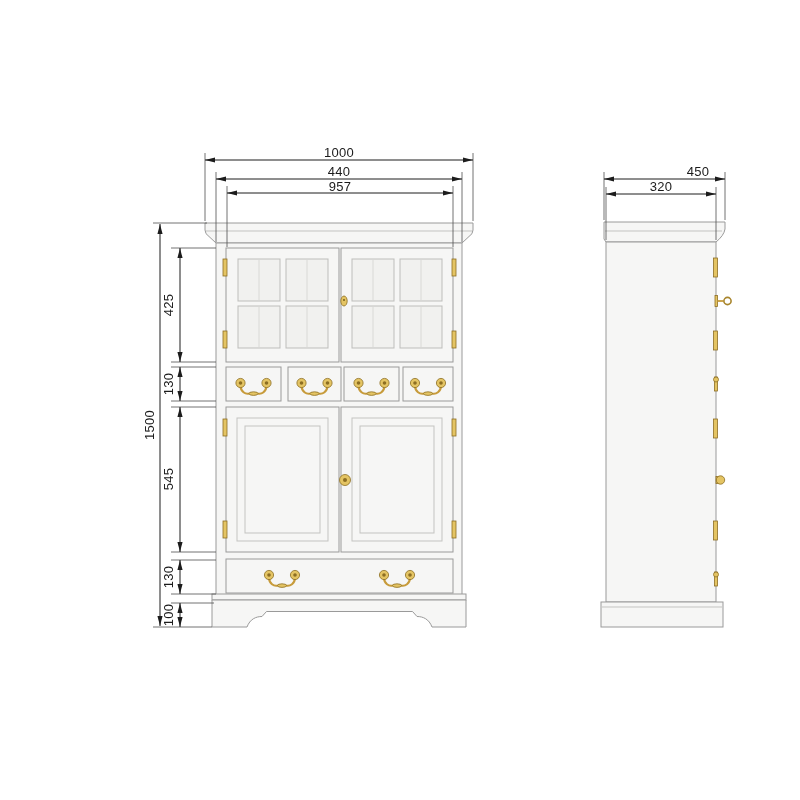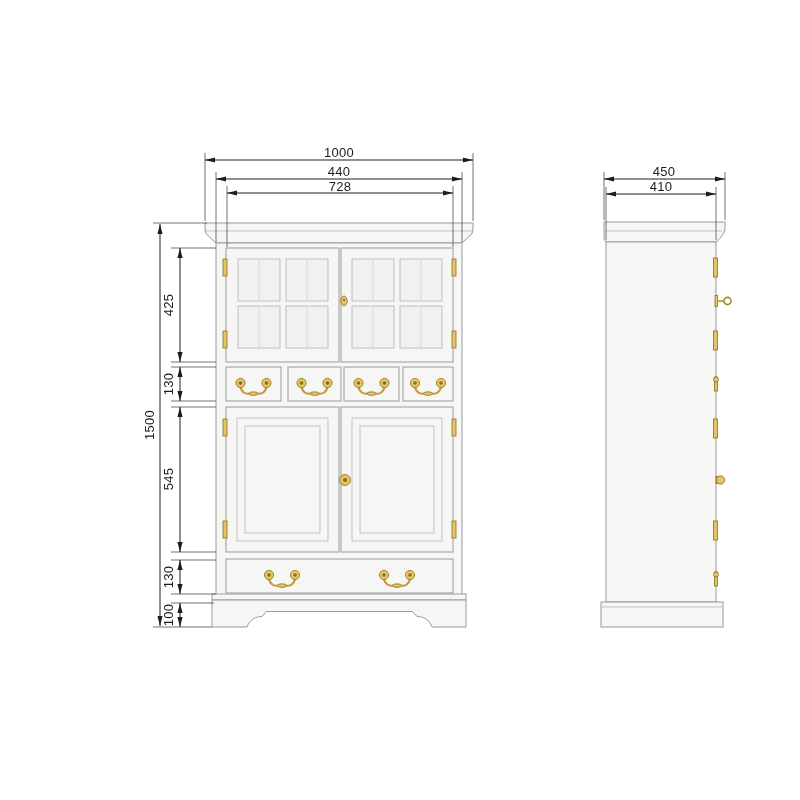--- a/index.html
+++ b/index.html
@@ -169,22 +169,22 @@
     <line class="dim" marker-start="url(#arr)" marker-end="url(#arr)" x1="180" y1="248" x2="180" y2="362"></line>
     <line class="dim" marker-start="url(#arr)" marker-end="url(#arr)" x1="180" y1="367" x2="180" y2="401"></line>
     <line class="dim" marker-start="url(#arr)" marker-end="url(#arr)" x1="180" y1="407" x2="180" y2="552"></line>
     <line class="dim" marker-start="url(#arr)" marker-end="url(#arr)" x1="180" y1="560" x2="180" y2="594"></line>
     <line class="dim" marker-start="url(#arr)" marker-end="url(#arr)" x1="180" y1="603" x2="180" y2="627"></line>
   </g>
 </svg>
 
 <span class="dim-label" style="left:339px;top:152px">1000</span>
 <span class="dim-label" style="left:339px;top:171px">440</span>
-<span class="dim-label" style="left:340px;top:186px">728</span>
-<span class="dim-label" style="left:664px;top:171px">450</span>
-<span class="dim-label" style="left:661px;top:186px">410</span>
+<span class="dim-label" style="left:340px;top:186px">957</span>
+<span class="dim-label" style="left:698px;top:171px">450</span>
+<span class="dim-label" style="left:661px;top:186px">320</span>
 <span class="dim-label v" style="left:149px;top:425px">1500</span>
 <span class="dim-label v" style="left:168px;top:305px">425</span>
 <span class="dim-label v" style="left:168px;top:384px">130</span>
 <span class="dim-label v" style="left:168px;top:479px">545</span>
 <span class="dim-label v" style="left:168px;top:577px">130</span>
 <span class="dim-label v" style="left:168px;top:615px">100</span>
 </div>
 
 </body></html>

